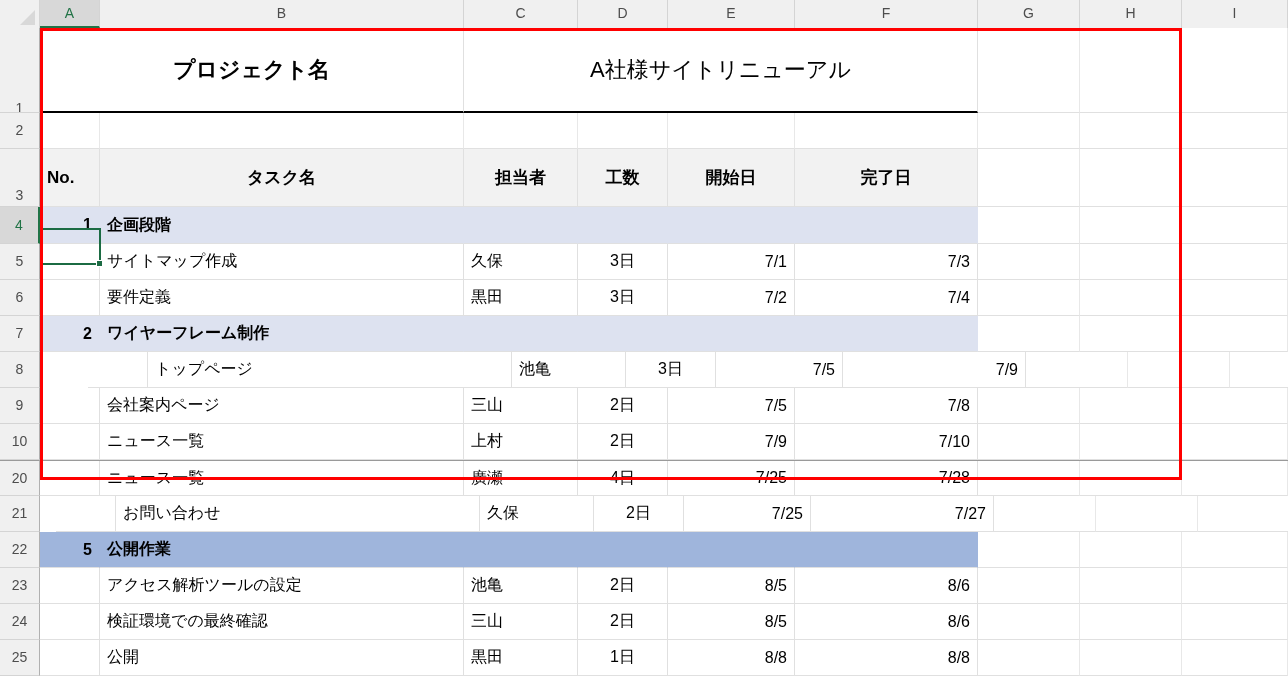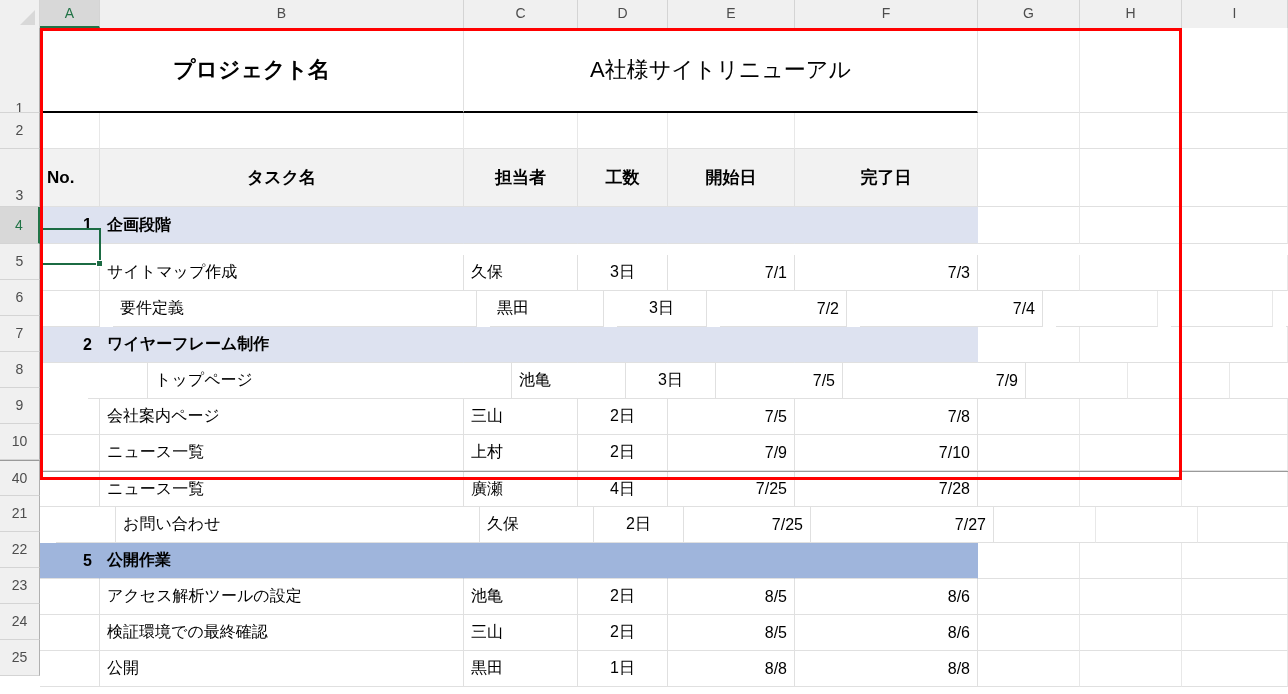--- a/index.html
+++ b/index.html
@@ -195,21 +195,21 @@
     <div class="row-head" style="height:85px;line-height:160px;">1</div>
     <div class="row-head" style="height:36px;line-height:35px;">2</div>
     <div class="row-head" style="height:58px;line-height:92px;">3</div>
     <div class="row-head active" style="height:37px;line-height:36px;">4</div>
     <div class="row-head" style="height:36px;line-height:35px;">5</div>
     <div class="row-head" style="height:36px;line-height:35px;">6</div>
     <div class="row-head" style="height:36px;line-height:35px;">7</div>
     <div class="row-head" style="height:36px;line-height:35px;">8</div>
     <div class="row-head" style="height:36px;line-height:35px;">9</div>
     <div class="row-head" style="height:36px;line-height:35px;">10</div>
-    <div class="row-head" style="height:36px;line-height:35px;border-top:1px solid #9a9a9a;">40</div>
+    <div class="row-head" style="height:36px;line-height:35px;border-top:1px solid #9a9a9a;">20</div>
     <div class="row-head" style="height:36px;line-height:35px;">21</div>
     <div class="row-head" style="height:36px;line-height:35px;">22</div>
     <div class="row-head" style="height:36px;line-height:35px;">23</div>
     <div class="row-head" style="height:36px;line-height:35px;">24</div>
     <div class="row-head" style="height:36px;line-height:35px;">25</div>
   </div>
 
   <div class="grid">
 
     <div class="row" style="height:85px;">
@@ -249,32 +249,32 @@
           <div class="cell w-a a-r f-section bg-sec-lite" style="border-right-color: transparent;">1</div>
           <div class="cell w-b a-l f-section bg-sec-lite" style="border-right-color: transparent;">企画段階</div>
           <div class="cell w-c a-l f-section bg-sec-lite" style="border-right-color: transparent;"></div>
           <div class="cell w-d a-c f-section bg-sec-lite" style="border-right-color: transparent;"></div>
           <div class="cell w-e a-r f-section bg-sec-lite" style="border-right-color: transparent;"></div>
           <div class="cell w-f a-r f-section bg-sec-lite" style="border-right-color: transparent;"></div>
           <div class="cell blank w-g"></div>
           <div class="cell blank w-h"></div>
           <div class="cell blank w-i"></div>
         </div>
-        <div class="row" style="height: 36px; margin-top: 11px;">
+        <div class="row" style="height: 36px;">
           <div class="cell w-a a-r f-body "></div>
           <div class="cell w-b a-l f-body ">サイトマップ作成</div>
           <div class="cell w-c a-l f-body ">久保</div>
           <div class="cell w-d a-c f-body ">3日</div>
           <div class="cell w-e a-r f-body ">7/1</div>
           <div class="cell w-f a-r f-body ">7/3</div>
           <div class="cell blank w-g"></div>
           <div class="cell blank w-h"></div>
           <div class="cell blank w-i"></div>
         </div>
-        <div class="row" style="height: 36px; gap: 13px;">
+        <div class="row" style="height: 36px;">
           <div class="cell w-a a-r f-body "></div>
           <div class="cell w-b a-l f-body ">要件定義</div>
           <div class="cell w-c a-l f-body ">黒田</div>
           <div class="cell w-d a-c f-body ">3日</div>
           <div class="cell w-e a-r f-body ">7/2</div>
           <div class="cell w-f a-r f-body ">7/4</div>
           <div class="cell blank w-g"></div>
           <div class="cell blank w-h"></div>
           <div class="cell blank w-i"></div>
         </div>

